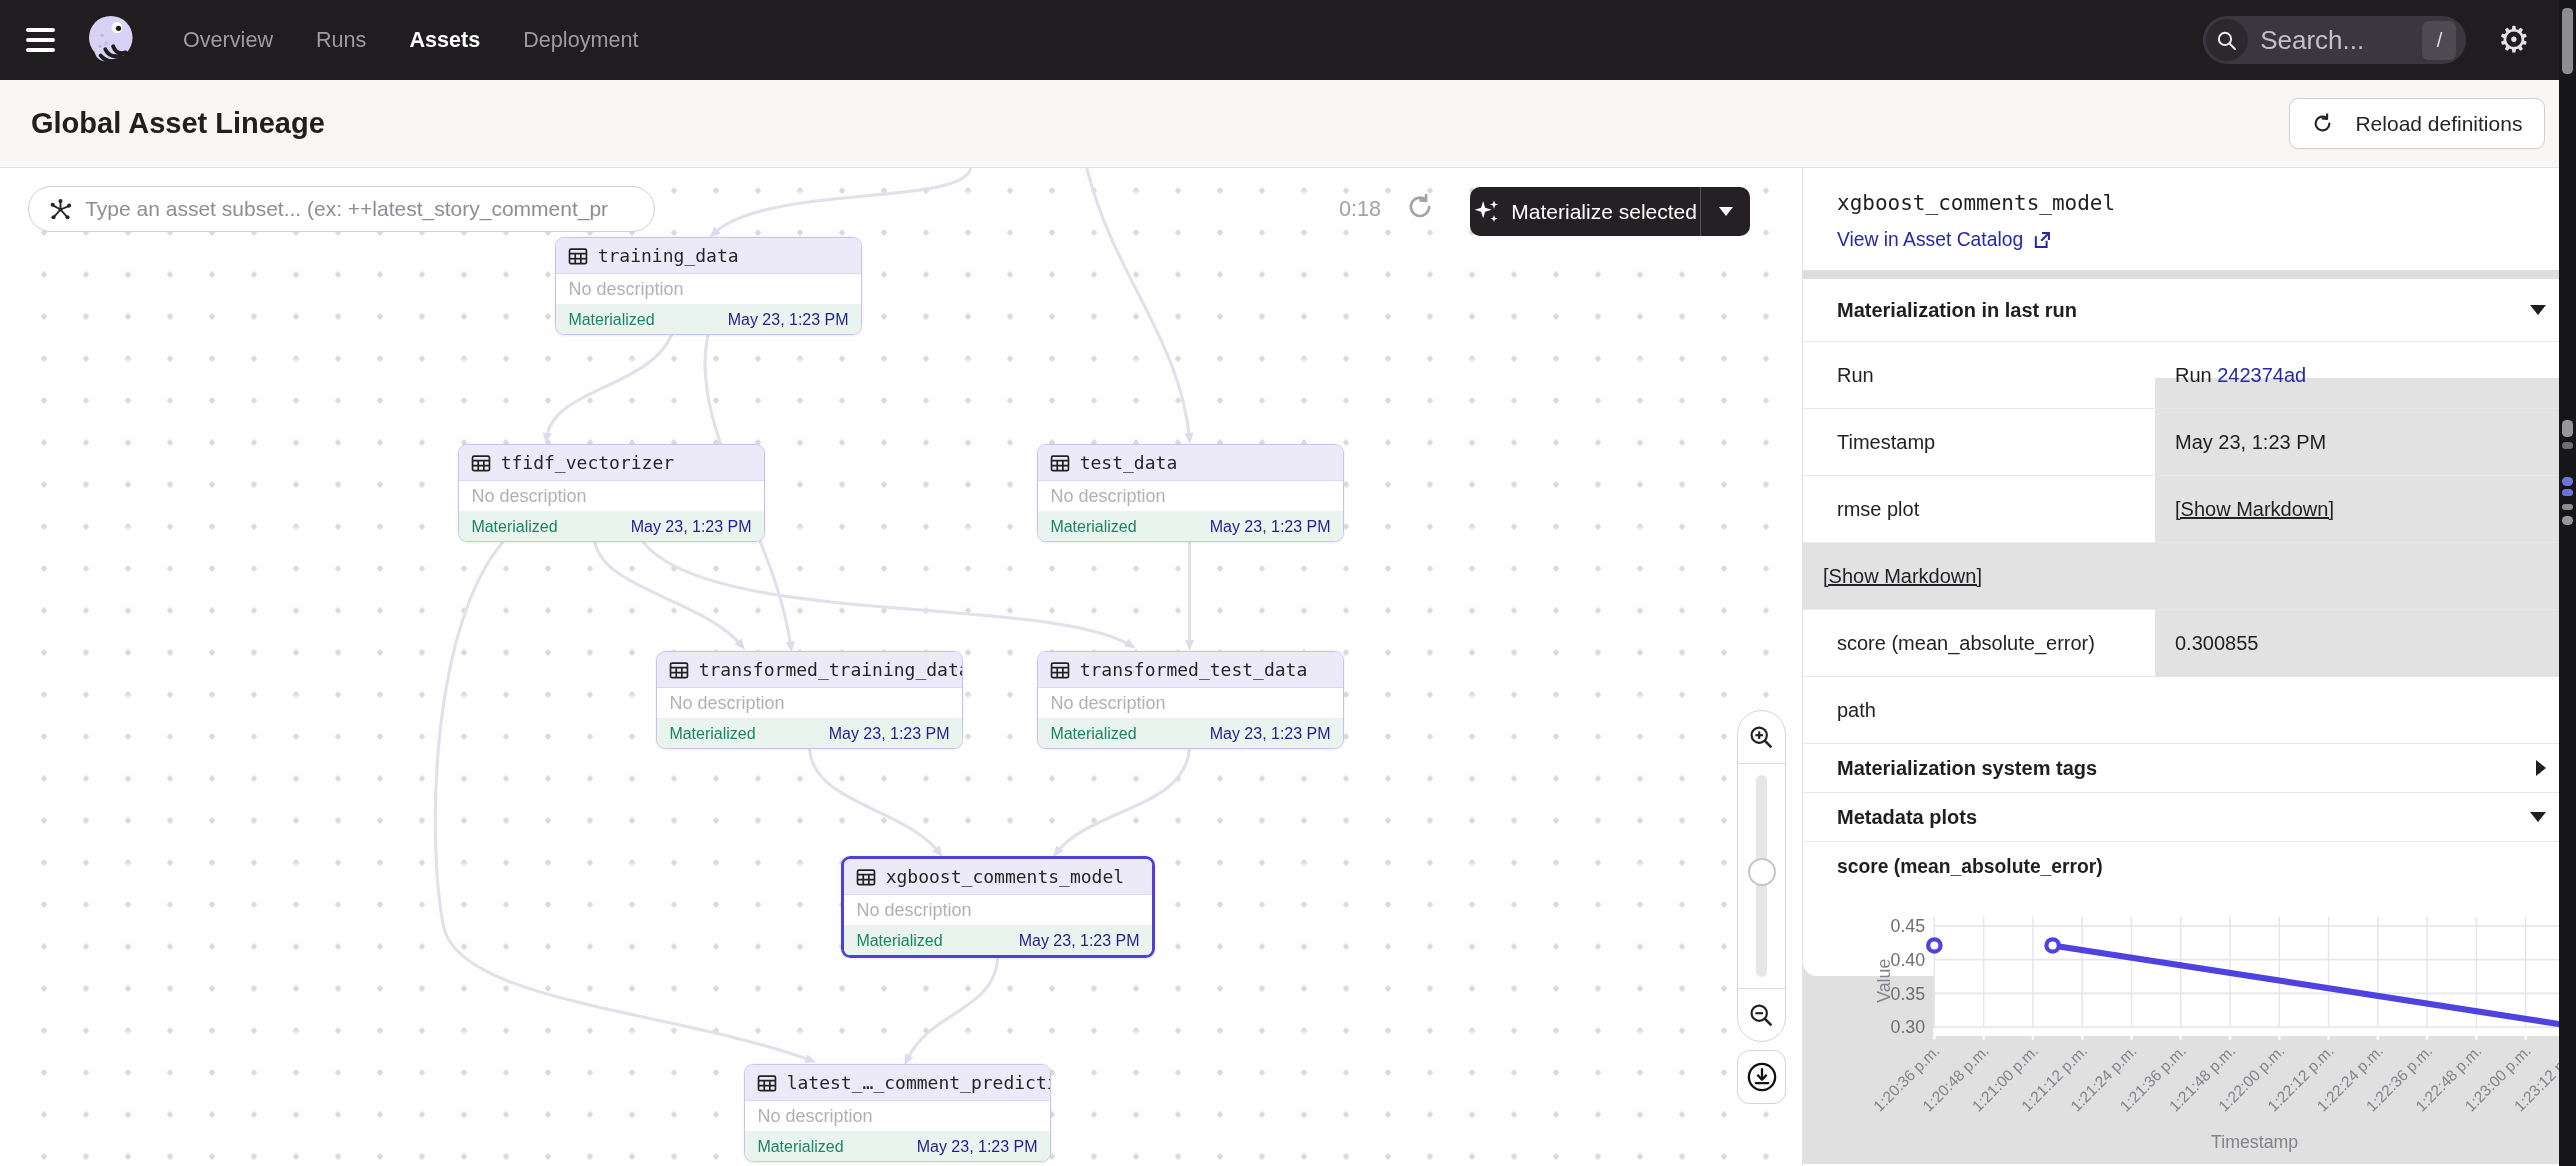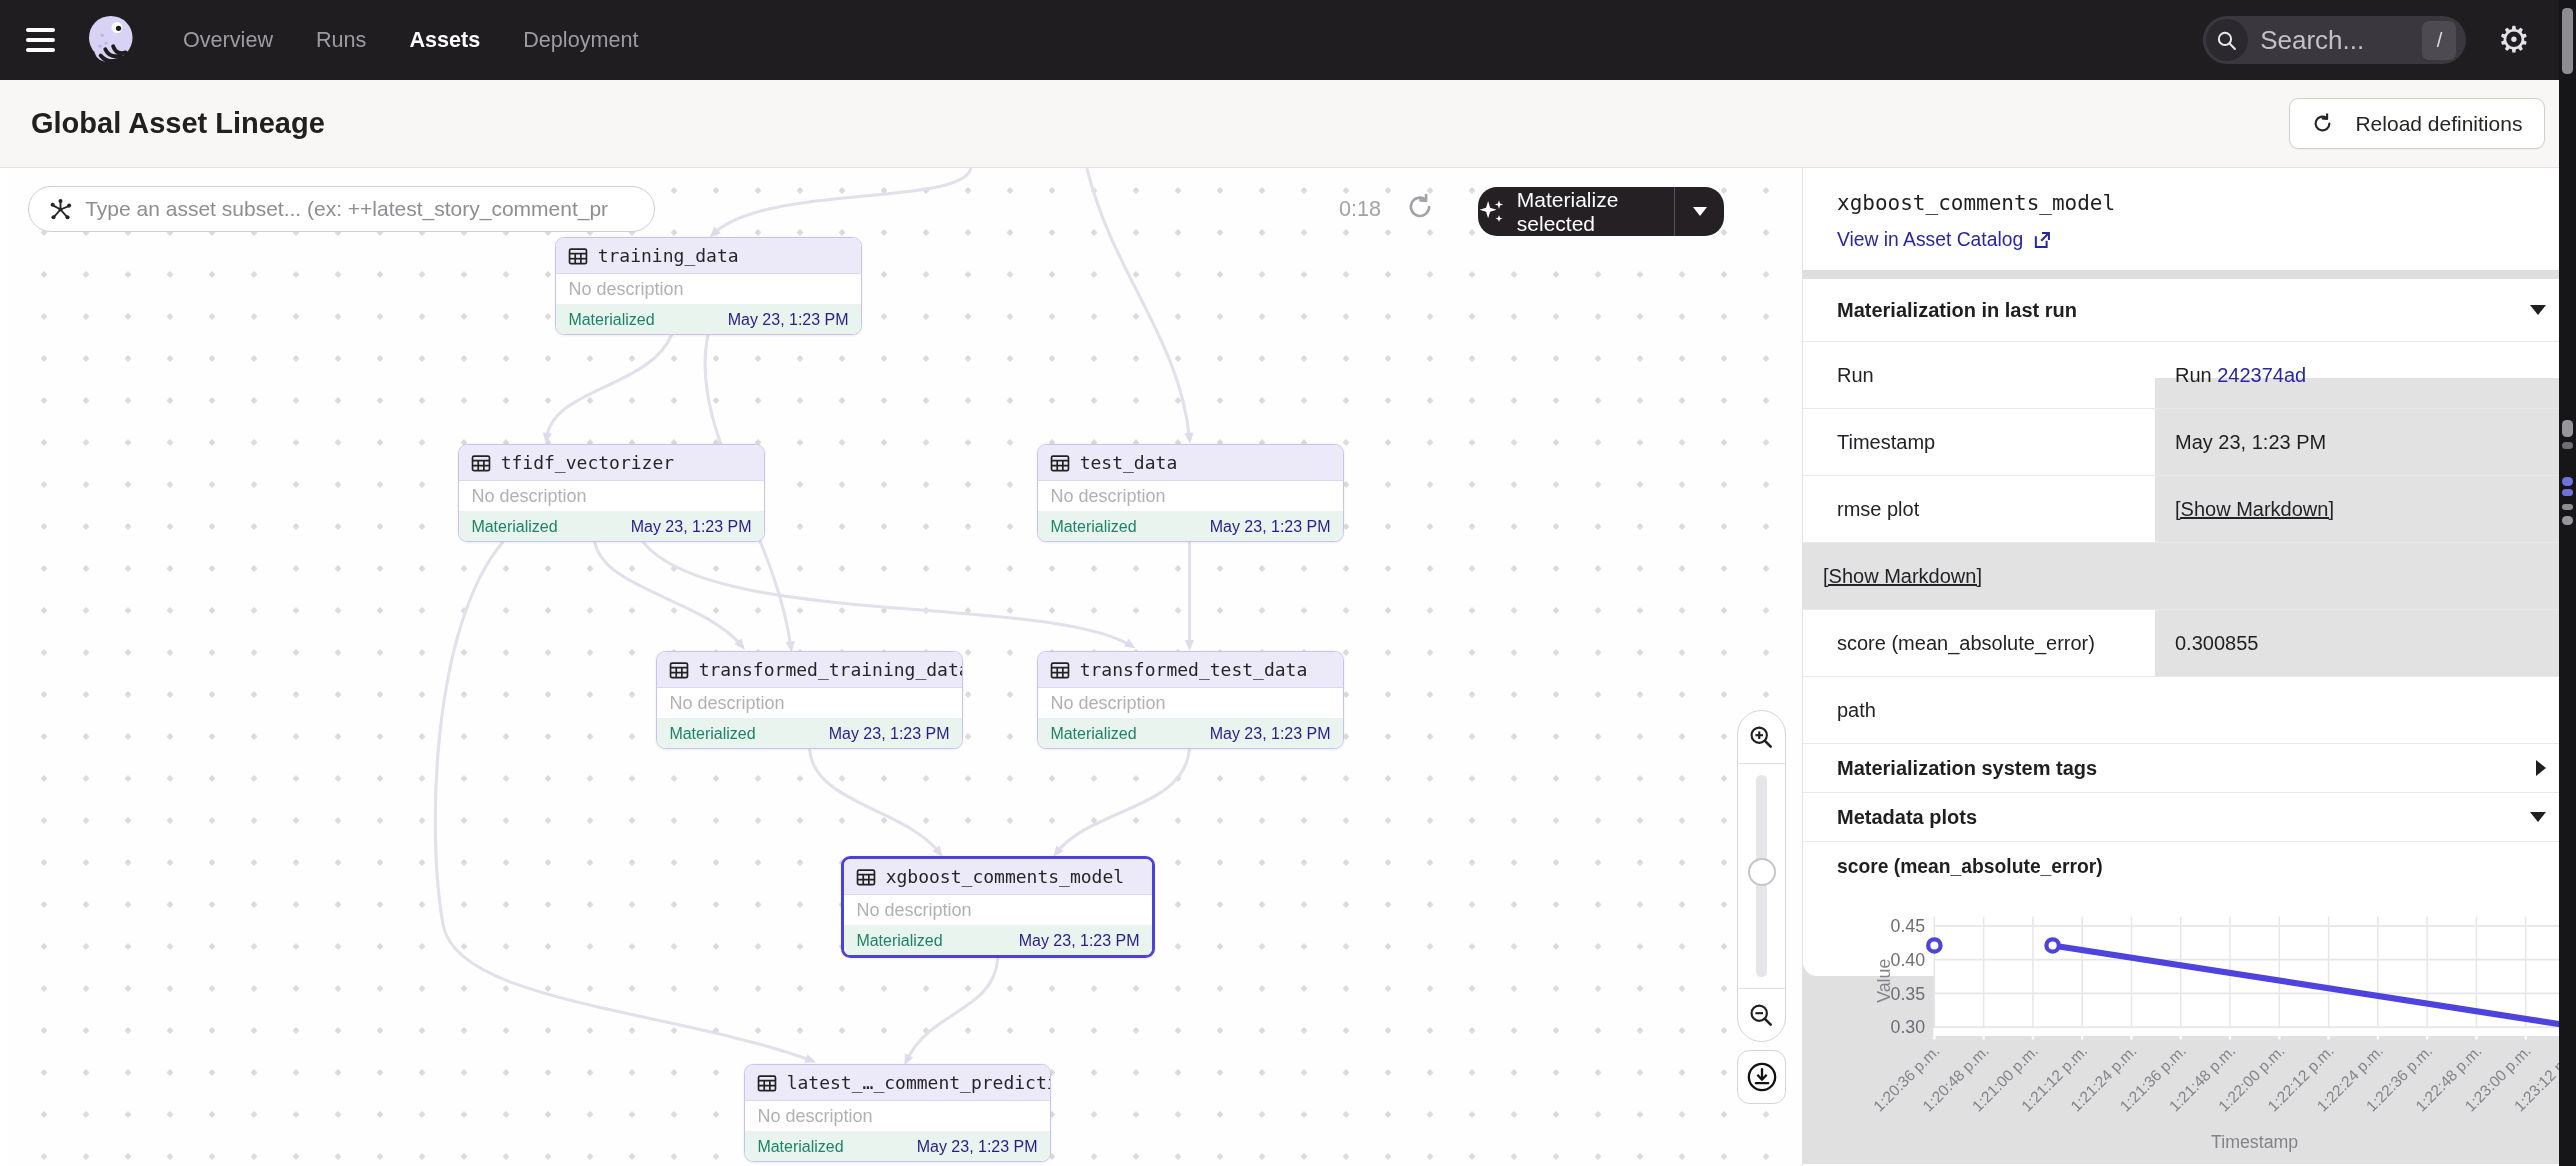--- a/index.html
+++ b/index.html
@@ -44,22 +44,22 @@
            border-right:0.8px solid #e3e2e4; overflow:hidden; }
   .edges { position:absolute; left:0; top:0; width:1794px; height:999px; }
 
   
   .subset-input { position:absolute; left:19.3px; top:18px; width:627px; height:46px; background:#fff;
                   border:0.8px solid #cfcdd6; border-radius:24px; display:flex; align-items:center;
                   padding:0 15.5px 0 18.5px; cursor:text; overflow:hidden; }
   .subset-placeholder { color:#8e8d94; font-size:21px; margin-left:12.4px; white-space:nowrap; }
   .gtimer { position:absolute; left:1330px; top:28px; font-size:21.6px; color:#a3a2a8; }
   .grefresh { position:absolute; left:1395px; top:23px; cursor:pointer; }
-  .mat-btn { position:absolute; left:1461px; top:19.3px; width:246px; height:49px; background:#242023;
-             border-radius:19px; display:flex; align-items:center; color:#fff; cursor:pointer;margin-left:8px; }
+  .mat-btn { position:absolute; left:1461px; top:19.3px; width:280px; height:49px; background:#242023;
+             border-radius:10px; display:flex; align-items:center; color:#fff; cursor:pointer; }
   .mat-main { flex:1; display:flex; align-items:center; justify-content:center; gap:10.8px;
               font-size:21px; }
   .mat-divider { width:1.5px; height:49px; background:#56525a; }
   .mat-caret-box { width:49px; display:flex; align-items:center; justify-content:center; }
   .caret-down-w { width:0; height:0; border-left:7.7px solid transparent;
                   border-right:7.7px solid transparent; border-top:9.3px solid #fff; }
 
   
   .node { position:absolute; width:307px; background:#fff; border:1.5px solid #c8c3ee;
           border-radius:9.3px; overflow:hidden; box-shadow:0 0.8px 2.3px rgba(40,30,120,.08);

